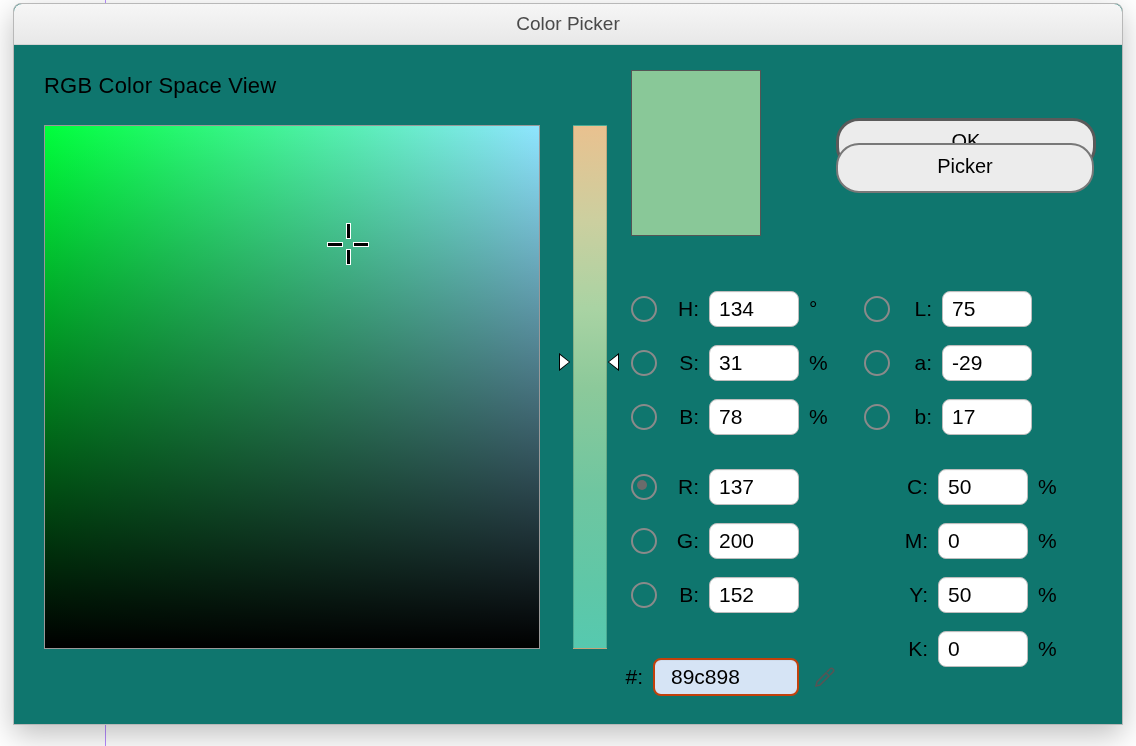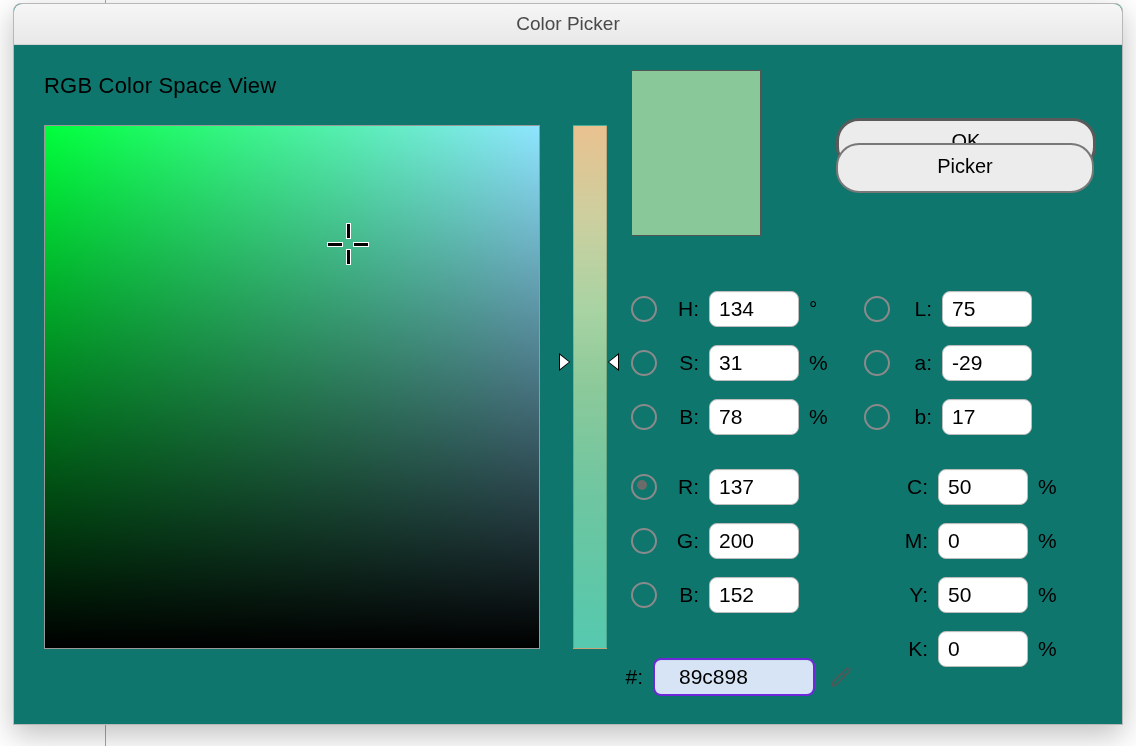--- a/index.html
+++ b/index.html
@@ -34,21 +34,21 @@
   
   .btn{position:absolute;width:254px;height:46px;border:2px solid #787878;border-radius:23px;background:#ececec;text-align:center;line-height:42px;font-size:20px;cursor:default;}
   .btn.primary{border:3px solid #5a5a5a;line-height:40px;margin-top:48px;}
   
   .row{position:absolute;display:flex;align-items:center;height:36px;}
   .radio{width:22px;height:22px;border:2px solid #8a8a8a;border-radius:50%;margin-right:12px;flex:0 0 22px;position:relative;}
   .radio.sel::after{content:"";position:absolute;left:4px;top:4px;width:10px;height:10px;border-radius:50%;background:#6b6b6b;}
   .lbl{width:30px;text-align:right;margin-right:10px;font-size:21px;}
   .lbl.wide{width:34px;}
   input.val{width:70px;height:34px;border:1px solid #bdbdbd;border-radius:8px;background:#fff;font:inherit;font-size:21px;padding:0 9px;text-align:left;box-shadow:inset 0 1px 0 rgba(0,0,0,.03);}
-  input.val.focus{border:2px solid #6d28d9;background:#d6e4f5;padding:0 24px;}
+  input.val.focus{border:2px solid #c2410c;background:#d6e4f5;padding:0 16px;}
   .unit{margin-left:10px;font-size:21px;}
   
   .hex-row{position:absolute;left:605px;top:614px;display:flex;align-items:center;height:36px;}
   .eyedrop{width:24px;height:24px;margin-left:14px;position:relative;}
   .eyedrop svg{width:24px;height:24px;stroke:#555;fill:none;stroke-width:1.6;}
   
   .colA{left:617px;}
   .colBfirst{left:850px;}   
   .colB{left:880px;}        
 </style>

